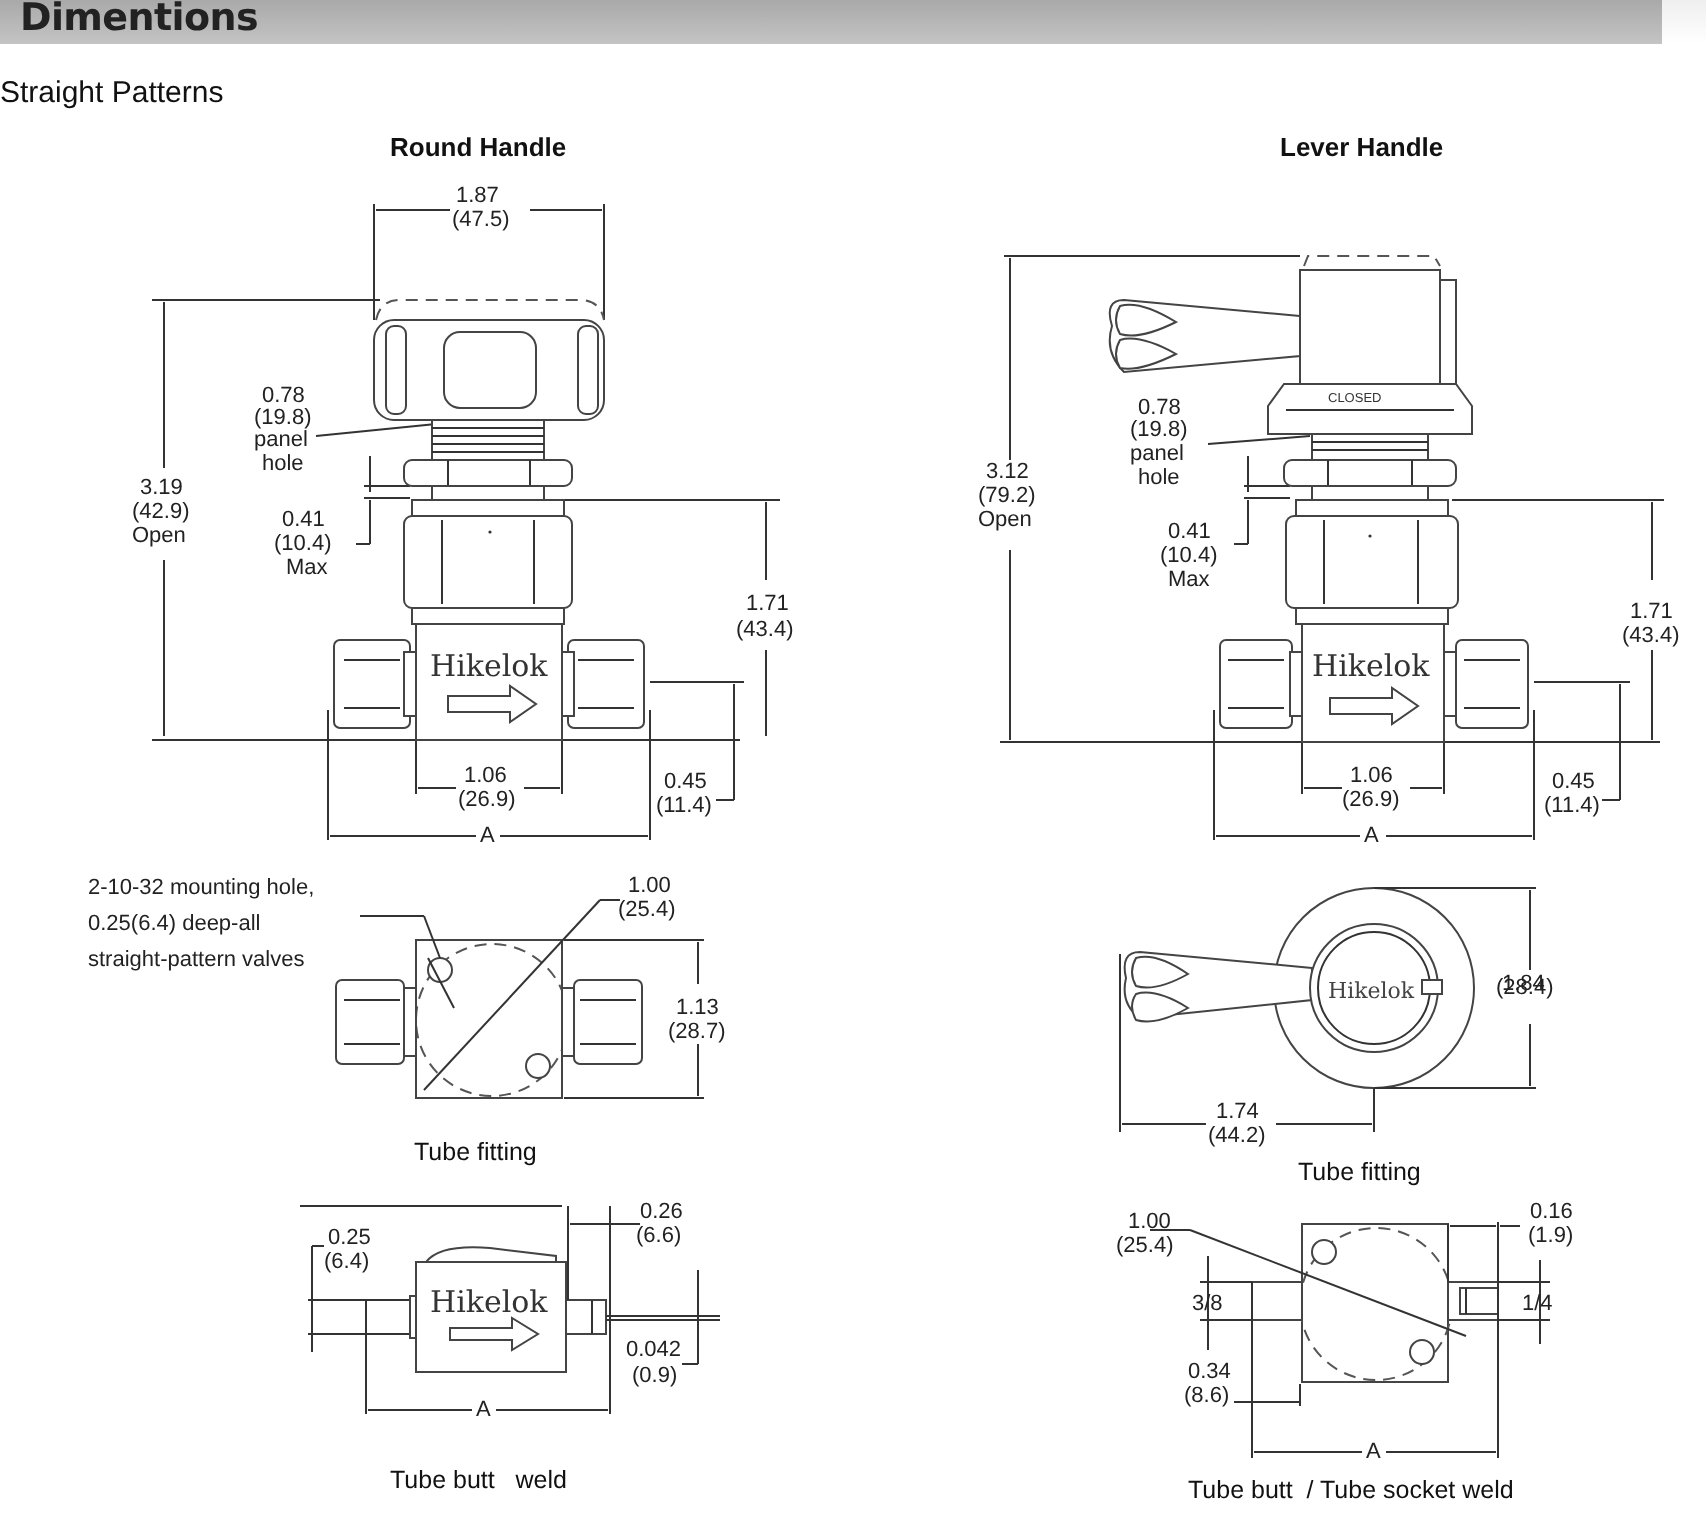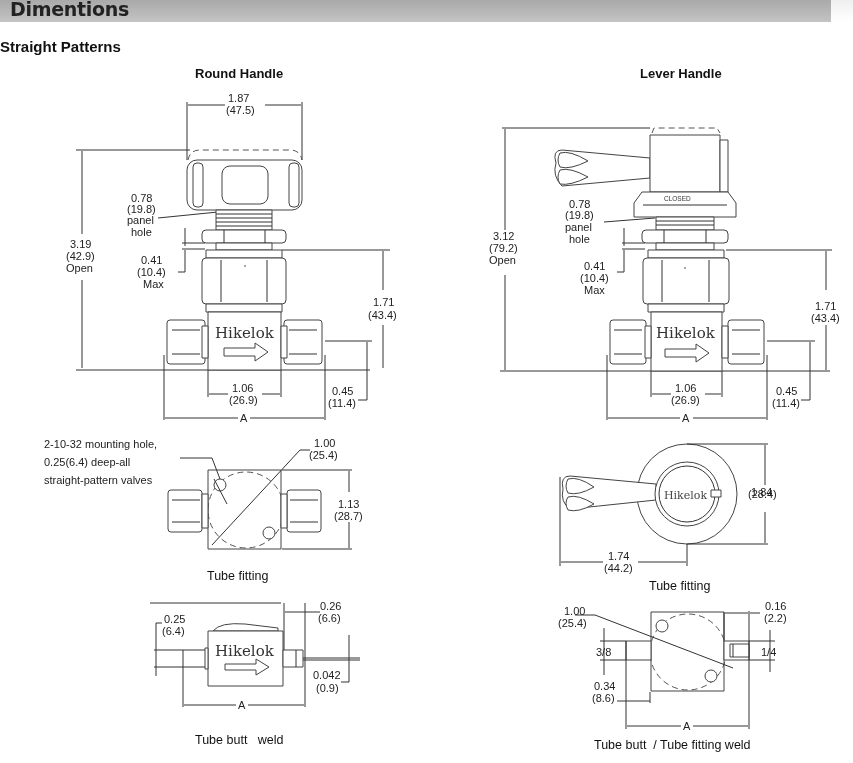--- a/index.html
+++ b/index.html
@@ -1,21 +1,21 @@
 <!DOCTYPE html>
 <html><head>
 <meta charset="utf-8">
 <style>
   html, body { margin:0; padding:0; background:#ffffff; }
   body { width:853px; height:763px; position:relative; overflow:hidden; font-family:"Liberation Sans", sans-serif; color:#1a1a1a; }
   .header-bar { position:absolute; left:0; top:0; width:831px; height:22px;
     background:linear-gradient(#a9a9a9,#c4c4c4); }
   .header-fade { position:absolute; left:831px; top:0; width:22px; height:22px; background:linear-gradient(#efefef,#fff); }
   .header-title { position:absolute; left:10px; top:-2px; font-size:19px; font-weight:bold; color:#222; font-family:"DejaVu Sans", sans-serif; letter-spacing:-0.3px; }
-  .sub-title { position:absolute; left:0; top:38px; font-size:15px; font-weight:bold; color:#111; }
+  .sub-title { position:absolute; left:0; top:38px; font-size:15px; font-weight:normal; color:#111; }
   .col-title { position:absolute; top:66px; font-size:13px; font-weight:bold; color:#111; }
   .t { position:absolute; font-size:11px; line-height:12px; color:#222; text-align:center; white-space:nowrap; }
   .tl { text-align:right; }
   .cap { position:absolute; font-size:12.5px; color:#111; white-space:nowrap; }
   svg.draw { position:absolute; left:0; top:0; }
   svg.draw * { vector-effect: non-scaling-stroke; }
   .ln { stroke:#333; stroke-width:1; fill:none; }
   .pt { stroke:#444; stroke-width:1; fill:#fff; }
   .ds { stroke:#555; stroke-width:1; fill:none; stroke-dasharray:6 4; }
   .logo { font-family:"DejaVu Serif", serif; font-size:15px; fill:#333; }
@@ -328,19 +328,19 @@
   <line class="ln" x1="749" y1="641" x2="775" y2="641"></line>
   <line class="ln" x1="749" y1="660" x2="775" y2="660"></line>
   <line class="ln" x1="617" y1="701" x2="650" y2="701"></line>
   <line class="ln" x1="650" y1="692" x2="650" y2="703"></line>
   <line class="ln" x1="627" y1="726" x2="681" y2="726"></line>
   <line class="ln" x1="693" y1="726" x2="748" y2="726"></line>
 </svg>
 <div class="t" style="left:564px;top:605px">1.00</div>
 <div class="t" style="left:558px;top:617px">(25.4)</div>
 <div class="t" style="left:765px;top:600px">0.16</div>
-<div class="t" style="left:764px;top:612px">(2.2)</div>
+<div class="t" style="left:764px;top:612px">(1.9)</div>
 <div class="t" style="left:596px;top:646px">3/8</div>
 <div class="t" style="left:761px;top:646px">1/4</div>
 <div class="t" style="left:594px;top:680px">0.34</div>
 <div class="t" style="left:592px;top:692px">(8.6)</div>
 <div class="t" style="left:683px;top:720px">A</div>
-<div class="cap" style="left:594px;top:738px;white-space:pre">Tube butt  / Tube fitting weld</div>
+<div class="cap" style="left:594px;top:738px;white-space:pre">Tube butt  / Tube socket weld</div>
 
 </body></html>

